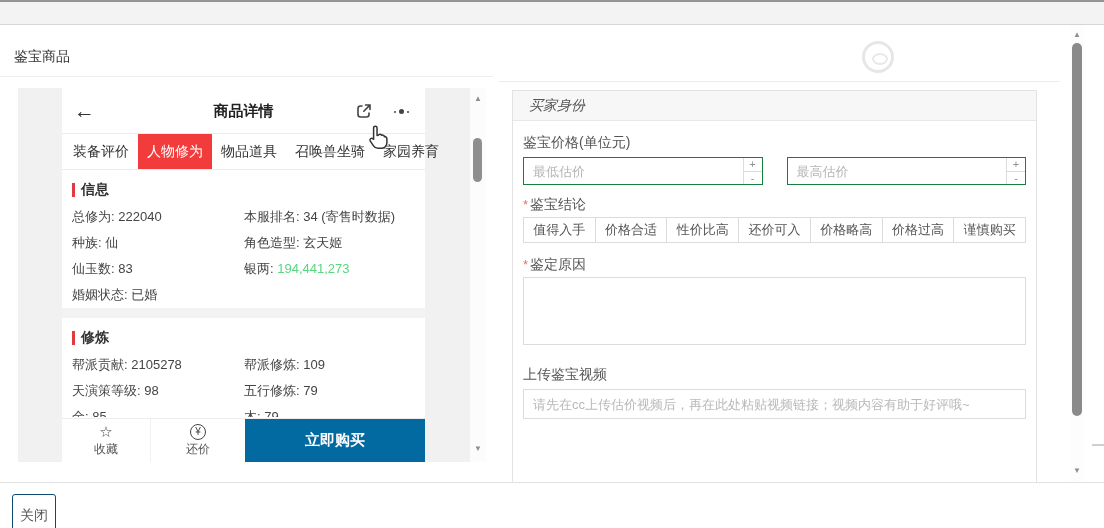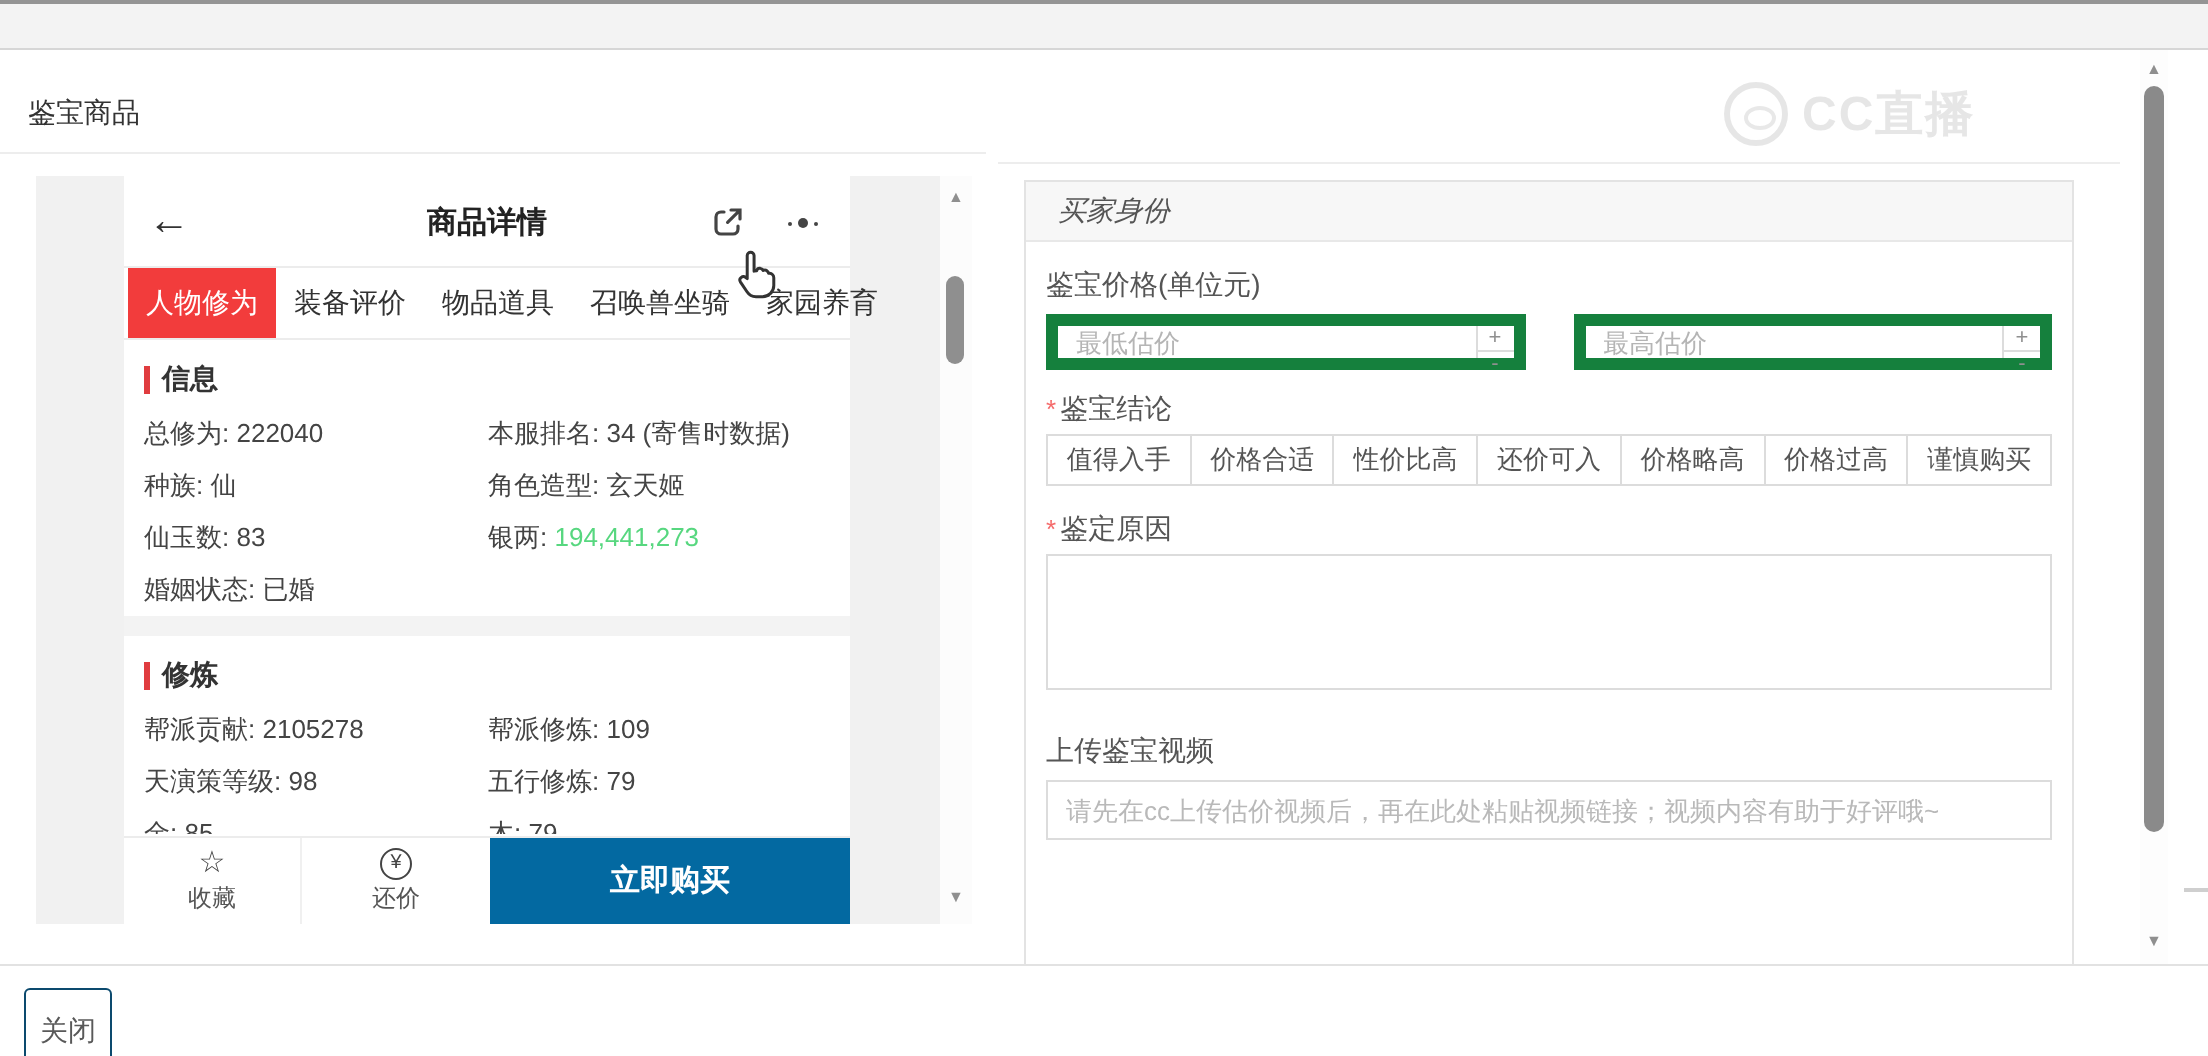--- a/index.html
+++ b/index.html
@@ -76,21 +76,21 @@
 
   
   .form-box { position:absolute; left:512px; top:65px; width:525px; height:394px;
               border:1px solid #e3e3e3; border-bottom:none; background:#fff; }
   .identity-bar { height:30px; background:#f7f7f7; border-bottom:1px solid #e8e8e8;
                   font-size:14px; color:#555; line-height:29px; padding-left:16px;font-style:italic; }
   .form-content { padding:0 10px; position:relative; }
   .f-label { margin-top:12px; font-size:14px; color:#555; height:18px; line-height:18px; }
   .req::before { content:"*"; color:#f56c6c; margin-right:2px; font-size:13px; }
   .price-row { margin-top:6px; display:flex; gap:24px; height:28px; }
-  .num-group { flex:1; display:flex; border:6px solid #15803d; background:#fff; }
+  .num-group { flex:1; display:flex; border:1px solid #15803d; background:#fff; }
   .num-input { flex:1; border:none; outline:none; font-size:13px; padding-left:9px;
                font-family:inherit; color:#333; background:transparent; }
   .num-input::placeholder { color:#b5b5b5; }
   .spinner { width:19px; border-left:1px solid #dcdcdc; display:flex; flex-direction:column; }
   .spin-btn { flex:1; font-size:11px; line-height:12px; color:#8f8f8f; text-align:center; cursor:pointer; }
   .spin-up { border-bottom:1px solid #dcdcdc; }
   .seg-group { margin-top:4px; display:flex; height:26px; border:1px solid #dcdcdc; }
   .seg { flex:1; font-size:13px; color:#555; text-align:center; line-height:24px;
          background:#fff; cursor:pointer; white-space:nowrap; }
   .seg + .seg { border-left:1px solid #dcdcdc; }
@@ -139,22 +139,22 @@
           </svg>
         </span>
         <span class="more-icon">
             <i class="sm"></i>
             <i class="lg"></i>
             <i class="sm"></i>
           </span>
       </div>
 
       <div class="card-tabs">
+          <div class="tab">装备评价</div>
           <div class="tab active">人物修为</div>
-          <div class="tab">装备评价</div>
           <div class="tab">物品道具</div>
           <div class="tab">召唤兽坐骑</div>
           <div class="tab">家园养育</div>
         </div>
 
       <div class="card-body">
           <div class="sec-title">
             <span class="sec-bar"></span>
             <span class="sec-label">信息</span>
           </div>
@@ -213,21 +213,20 @@
       <span class="sb-arrow" style="top:6px;">▲</span>
       <div class="in-thumb"></div>
       <span class="sb-arrow" style="top:356px;">▼</span>
     </div>
 
     <div class="panel-title rp-title">鉴宝填写内容</div>
     <div class="rp-divider"></div>
 
     <div class="watermark">
       <span class="wm-circle"></span>
-      <span class="wm-text">CC直播</span>
     </div>
 
     <div class="form-box">
       <div class="identity-bar">买家身份</div>
       <div class="form-content">
         <div class="f-label">鉴宝价格(单位元)</div>
         <div class="price-row">
           <div class="num-group">
             <input class="num-input" placeholder="最低估价" style="">
             <div class="spinner">

